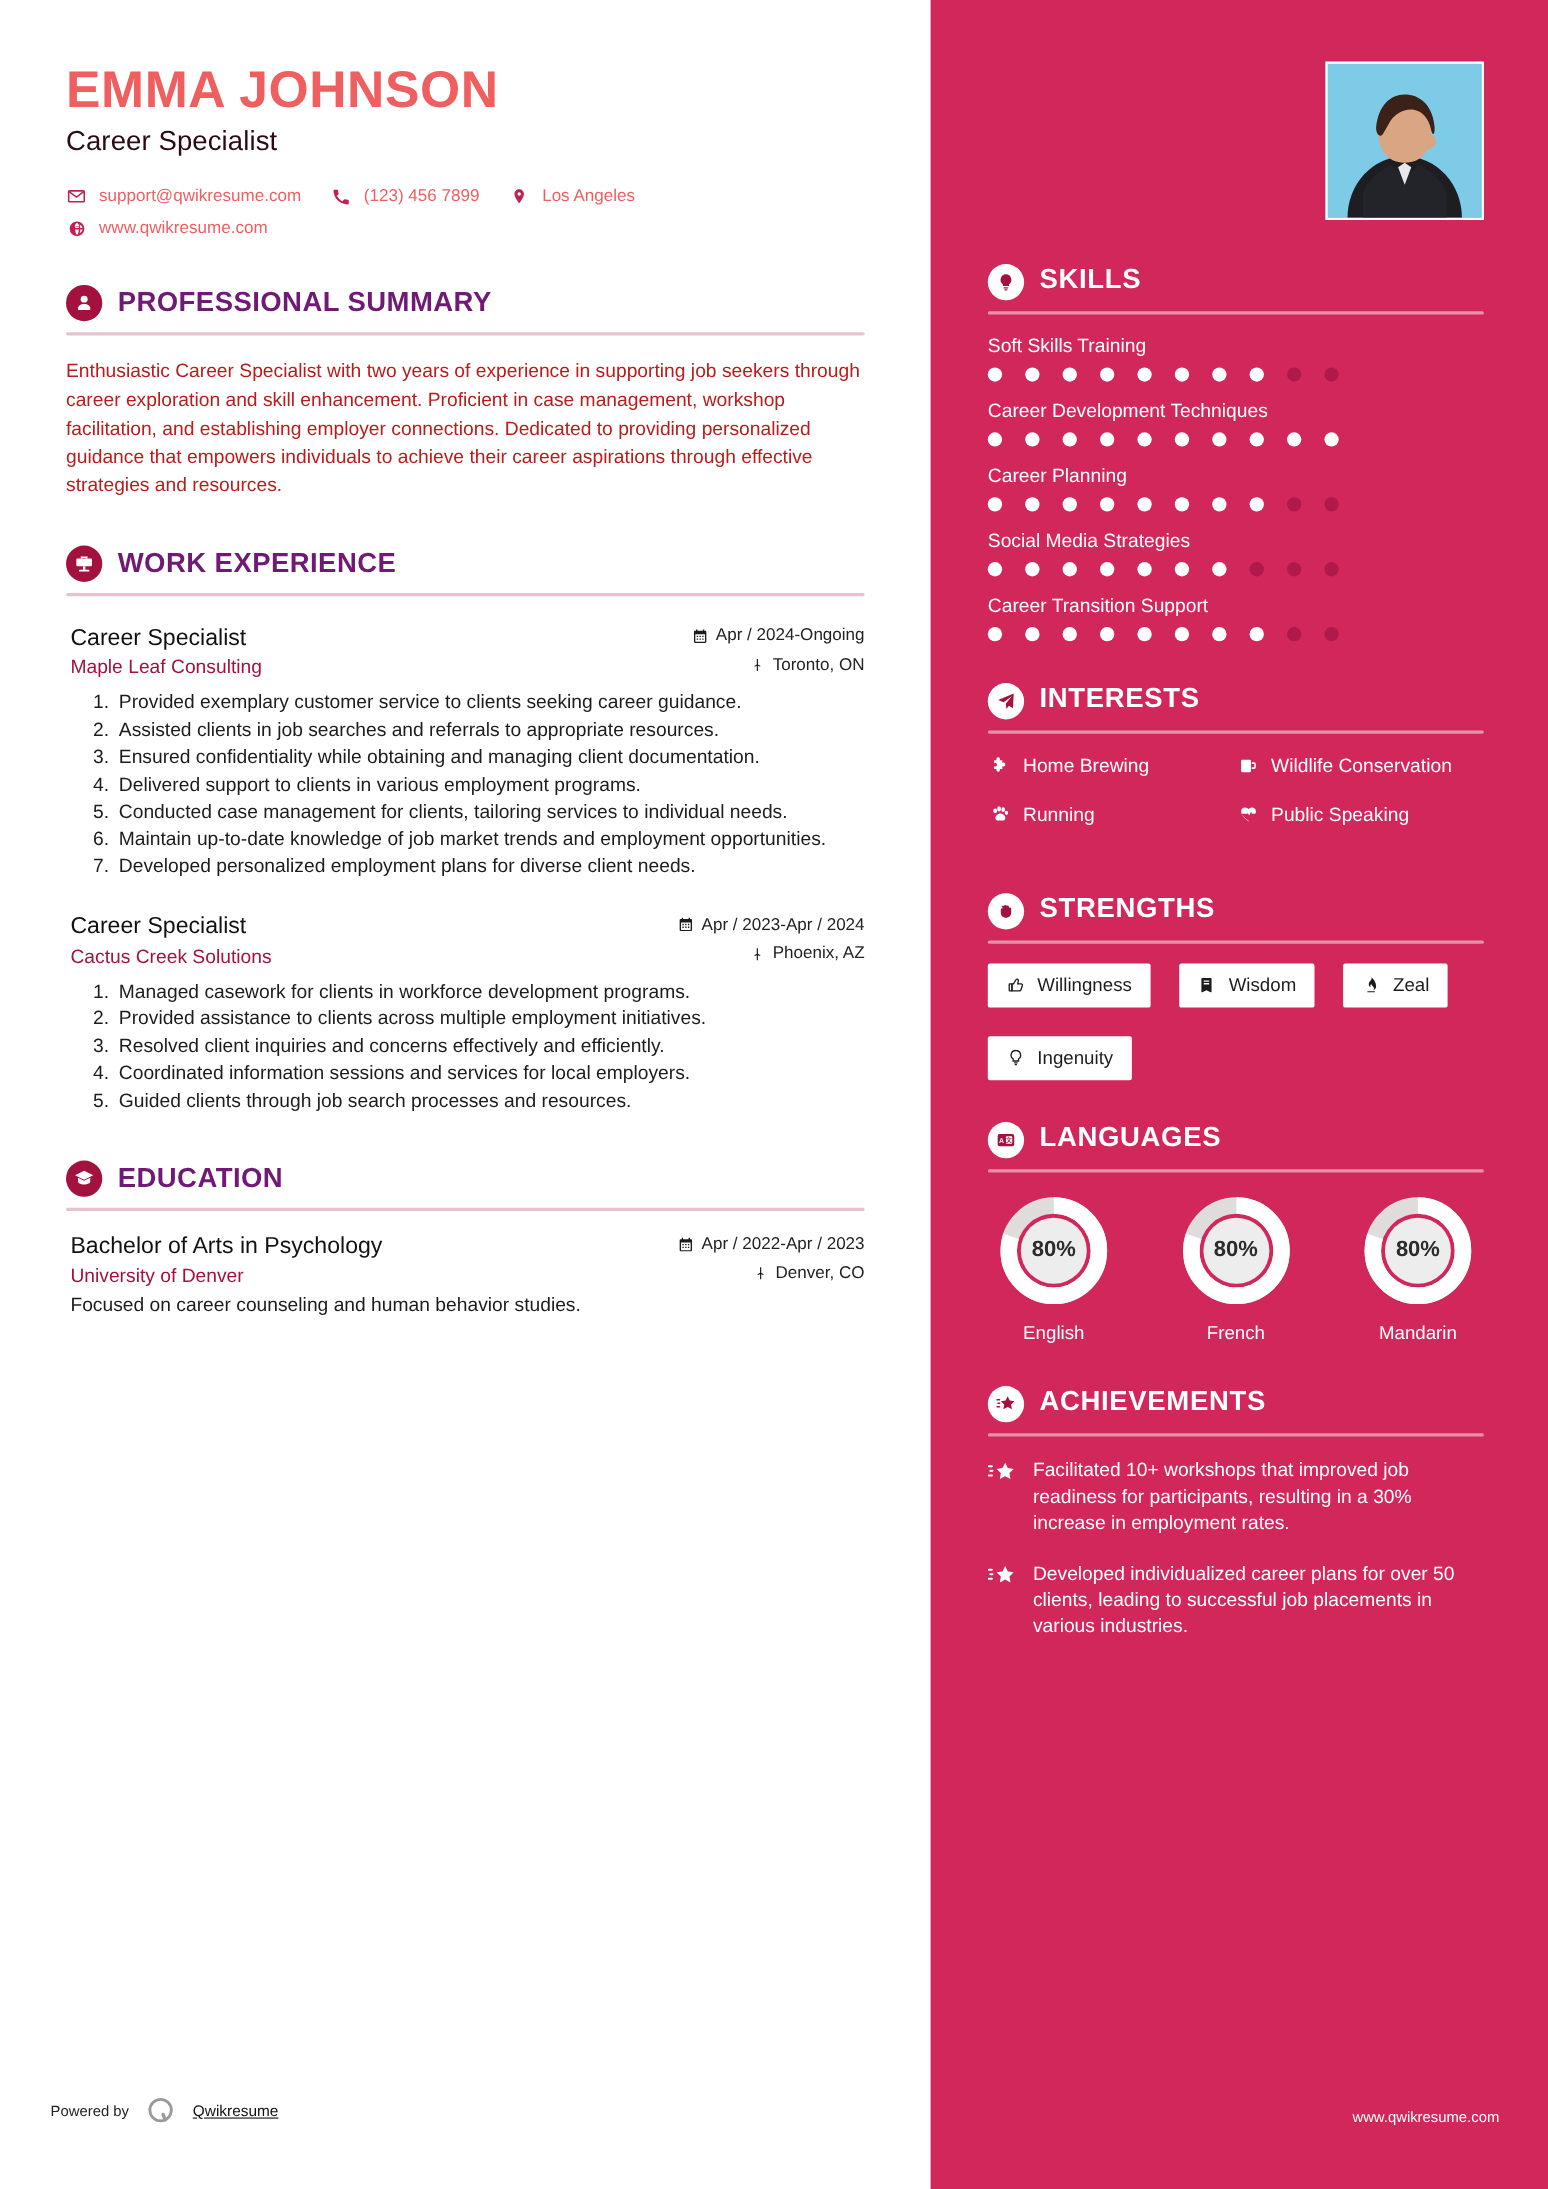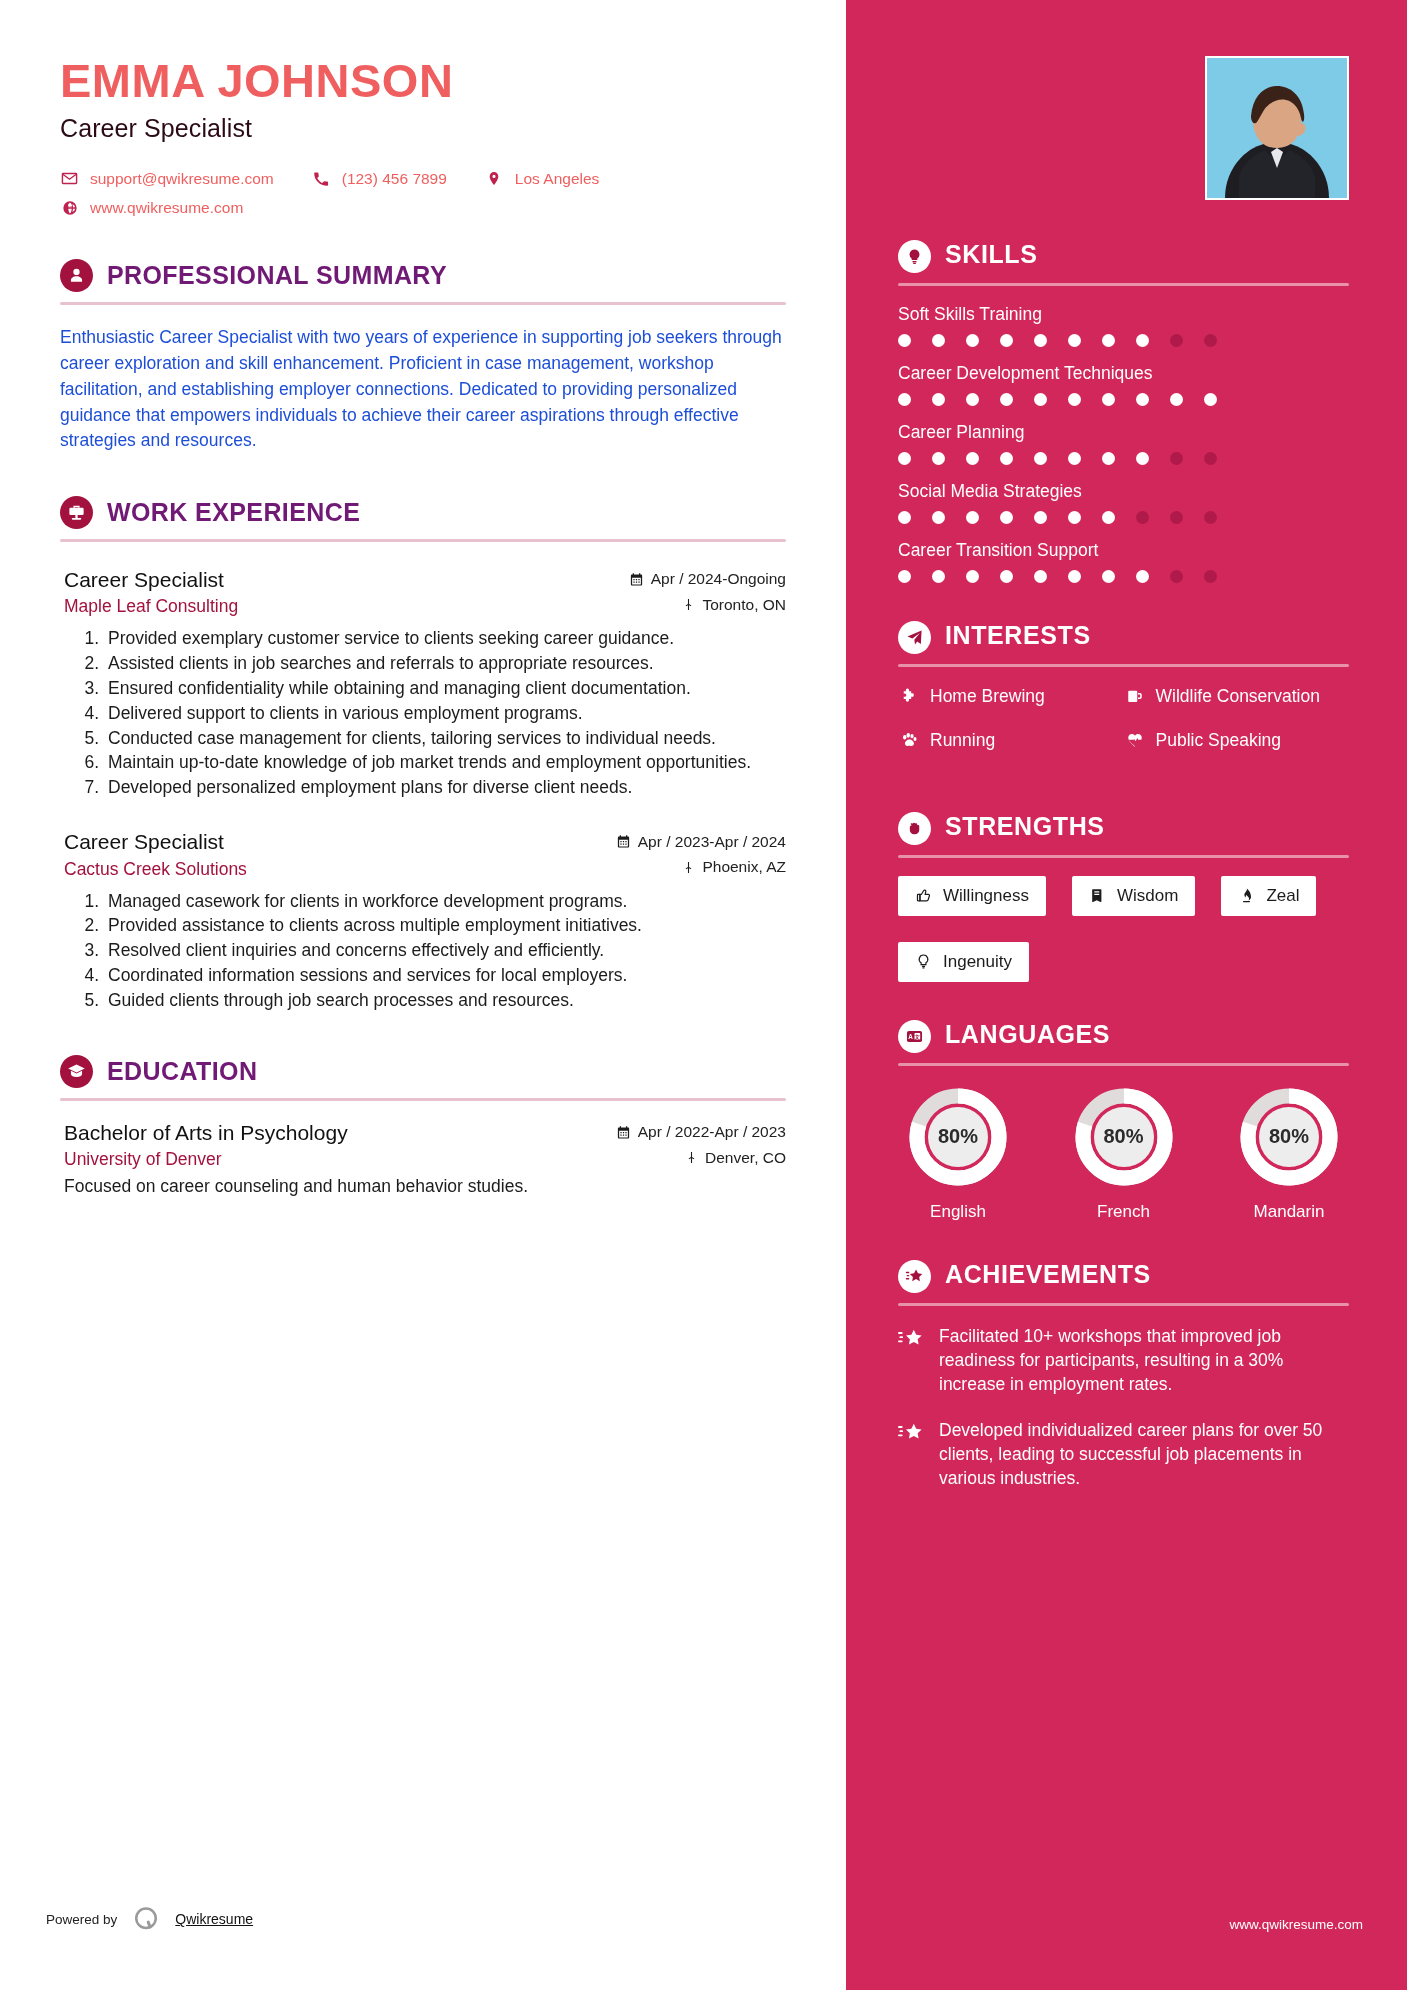--- a/index.html
+++ b/index.html
@@ -14,36 +14,36 @@
   .left {
     width: 846px; height: 1990px; background: #ffffff;
     padding: 56px 60px 0 60px; position: relative;
   }
   .name {
     font-size: 47px; font-weight: bold; color: #ef5f5f;
     letter-spacing: 0.5px; line-height: 1.05; margin-bottom: 9px;
   }
   .role { font-size: 25px; color: #2b0a16; margin-bottom: 26px; letter-spacing: .1px; }
 
-  .contact-row { display: flex; align-items: center; flex-wrap: wrap; margin-bottom: 10px; gap: 11px; }
+  .contact-row { display: flex; align-items: center; flex-wrap: wrap; margin-bottom: 10px; }
   .contact-item { display: flex; align-items: center; margin-right: 27px; }
   .contact-item .ci { width: 19px; height: 19px; margin-right: 11px; display: flex; align-items: center; justify-content: center; color: #c0224f; flex: none; }
   .contact-item .ci svg { display: block; }
   .contact-text { font-size: 15.5px; color: #ef5f5f; white-space: nowrap; }
 
   .sec-head { display: flex; align-items: center; margin-top: 42px; }
   .sec-badge {
     width: 33px; height: 33px; border-radius: 50%; background: #a3123f;
     display: flex; align-items: center; justify-content: center; flex: none; margin-right: 14px;
   }
   .sec-badge svg { display: block; }
   .sec-title { font-size: 25px; font-weight: bold; color: #701a75; letter-spacing: .4px; }
   .sec-rule { height: 3px; background: #e8c3cf; margin-top: 10px; margin-bottom: 20px; border-radius: 2px; }
 
-  .summary { font-size: 17.5px; line-height: 1.47; color: #1d4ed8; }
+  .summary { font-size: 17.5px; line-height: 1.47; color: #b91c1c; }
 
   .job { margin-top: 26px; }
   .job-top { display: flex; justify-content: space-between; align-items: baseline; }
   .job-title { font-size: 21px; color: #111; font-weight: 400; padding-left: 4px; }
   .job-meta { font-size: 15.5px; color: #222; display: flex; align-items: center; white-space: nowrap; }
   .job-meta .mi { margin-right: 7px; display: flex; align-items: center; }
   .job-sub { display: flex; justify-content: space-between; align-items: baseline; margin-top: 4px; }
   .job-company { font-size: 17.5px; color: #a3123f; padding-left: 4px; }
 
   ol.duties { margin: 10px 0 0 44px; }

